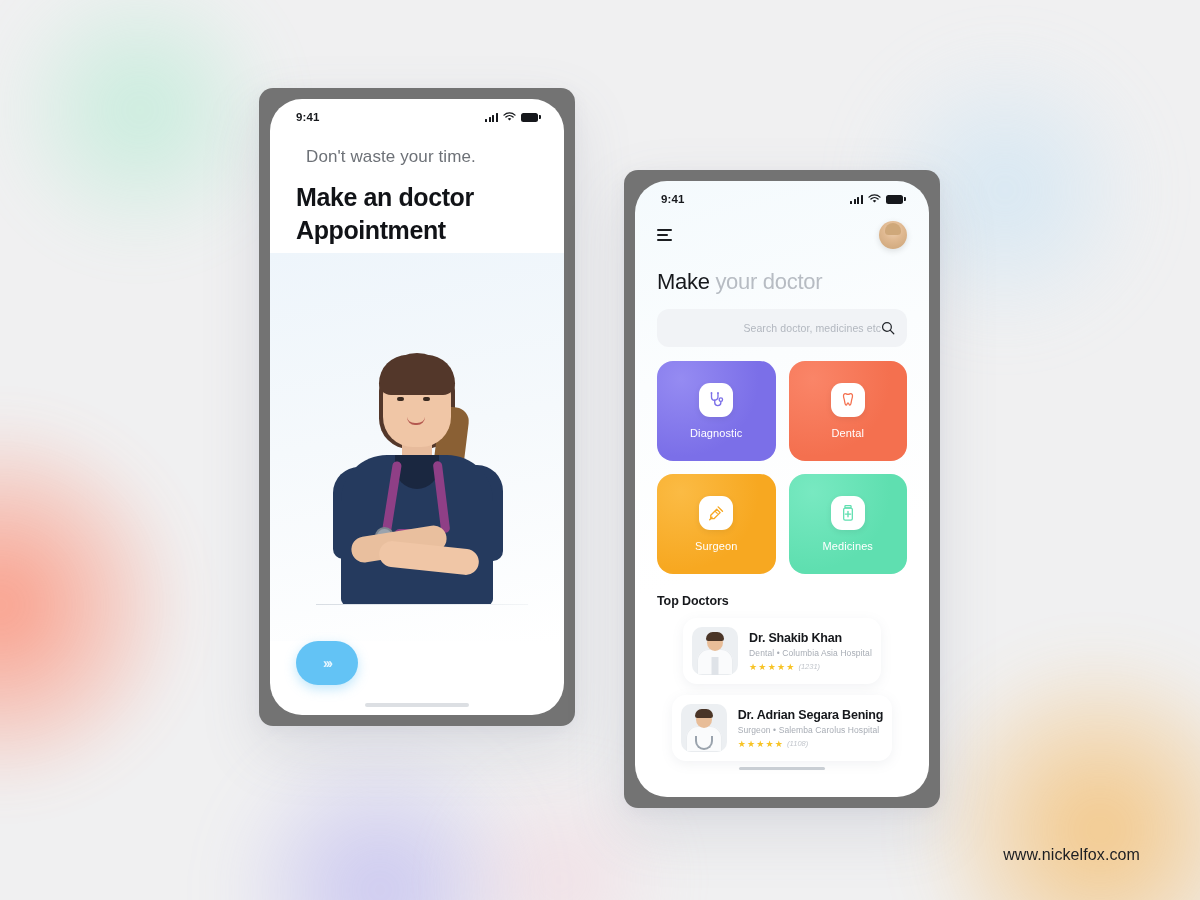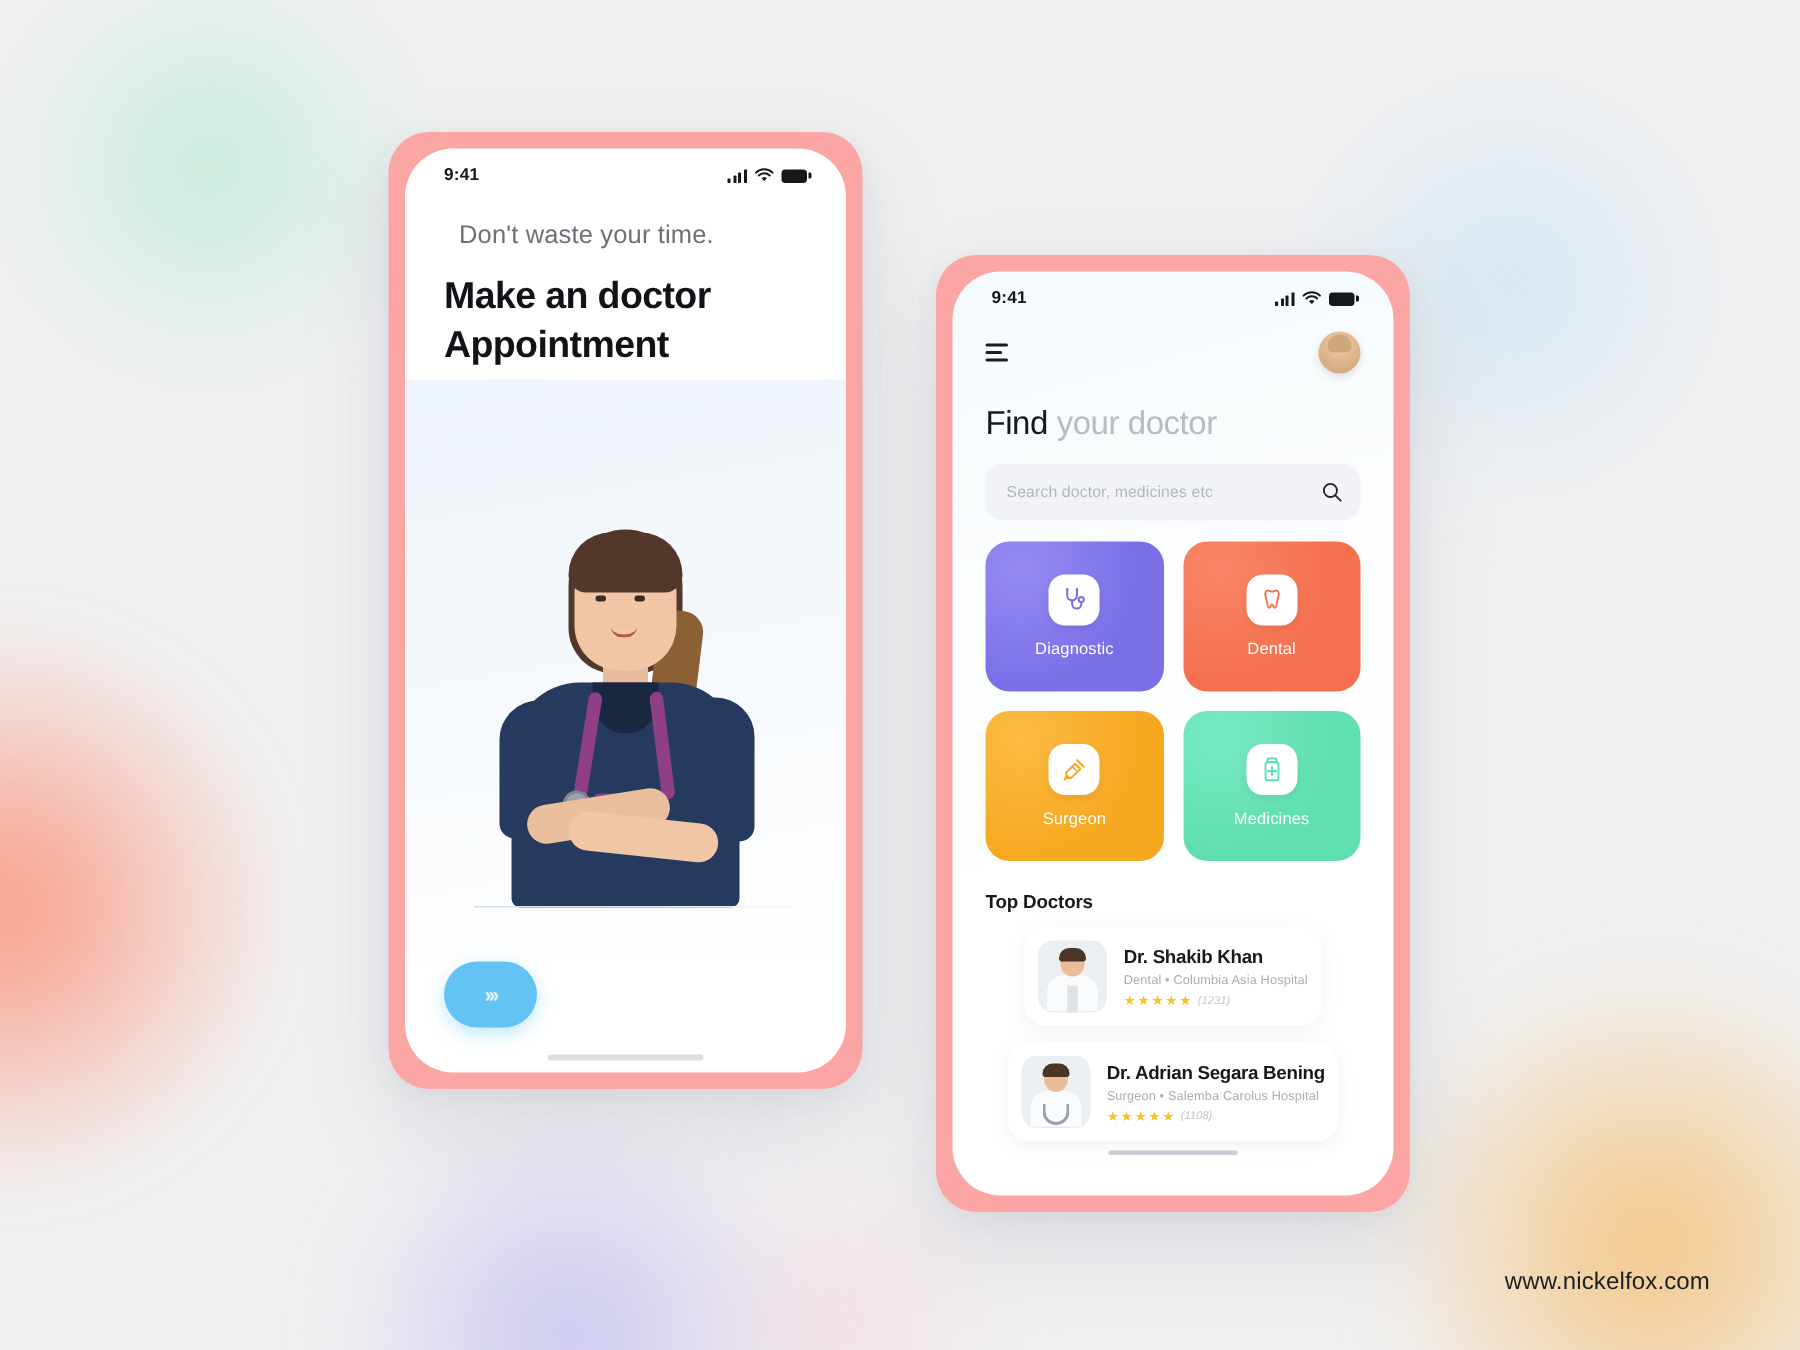--- a/index.html
+++ b/index.html
@@ -57,22 +57,22 @@
     width: 260px; height: 240px;
     left: 430px; top: 760px;
     background: radial-gradient(circle, #f3c9d6 0%, rgba(243,201,214,0) 68%);
     opacity: .4;
     filter: blur(26px);
   }
 
   
   .phone {
     position: absolute;
-    background: #fca5a5;
-    border-radius: 27px;
+    background: #737373;
+    border-radius: 14px;
     box-shadow: 0 24px 60px rgba(110,120,140,.16), 0 4px 16px rgba(110,120,140,.08);
     padding: 11px;
   }
   .screen {
     width: 100%; height: 100%;
     border-radius: 32px;
     overflow: hidden;
     position: relative;
     background: #fff;
   }
@@ -201,21 +201,21 @@
     font-size: 22px; letter-spacing: -.3px;
   }
   .title .strong { color: #16181c; font-weight: normal; }
   .title .muted  { color: #b7bcc3; font-weight: normal; }
 
   .searchbar {
     margin: 14px 22px 0 22px; height: 38px;
     background: #f1f3f6; border-radius: 12px;
     display: flex; align-items: center; padding: 0 12px 0 14px;
   }
-  .search-ph { flex: 1; font-size: 10.5px; color: #b2b7bf; letter-spacing: .1px; }
+  .search-ph { flex: 1; font-size: 10.5px; color: #b2b7bf; letter-spacing: .1px; text-align: right; }
 
   .cat-grid {
     margin: 14px 22px 0 22px;
     display: grid; grid-template-columns: 1fr 1fr; gap: 13px;
   }
   .cat-card {
     height: 100px; border-radius: 16px;
     display: flex; flex-direction: column; align-items: center; justify-content: center;
     gap: 10px; position: relative; overflow: hidden;
   }
@@ -359,21 +359,21 @@
     <div class="topbar">
       <span class="hamburger">
           <i></i>
           <i></i>
           <i></i>
         </span>
       <span class="avatar"></span>
     </div>
 
     <div class="title">
-      <span class="strong">Find</span>
+      <span class="strong">Make</span>
       <span class="muted">your doctor</span>
     </div>
 
     <div class="searchbar">
       <span class="search-ph">Search doctor, medicines etc</span>
       <svg width="14" height="14" viewBox="0 0 16 16">
         <circle cx="6.8" cy="6.8" r="5" stroke="#22252a" stroke-width="1.4" fill="none"></circle>
         <line x1="10.5" y1="10.5" x2="14.6" y2="14.6" stroke="#22252a" stroke-width="1.4" stroke-linecap="round"></line>
       </svg>
     </div>

